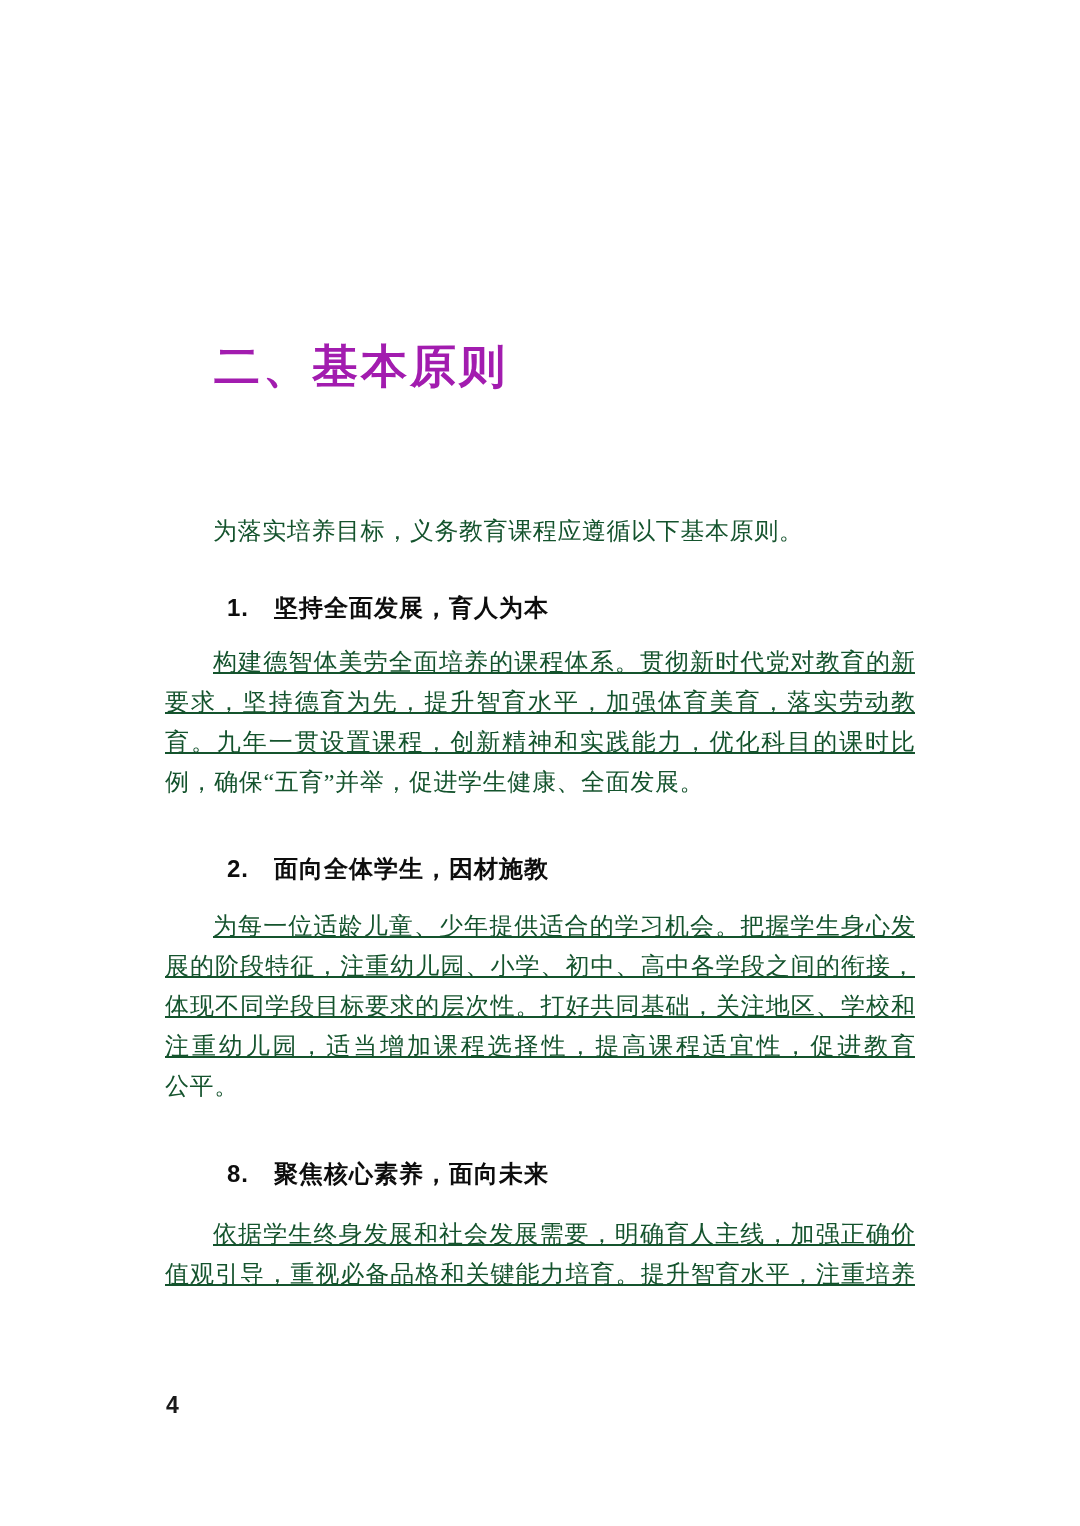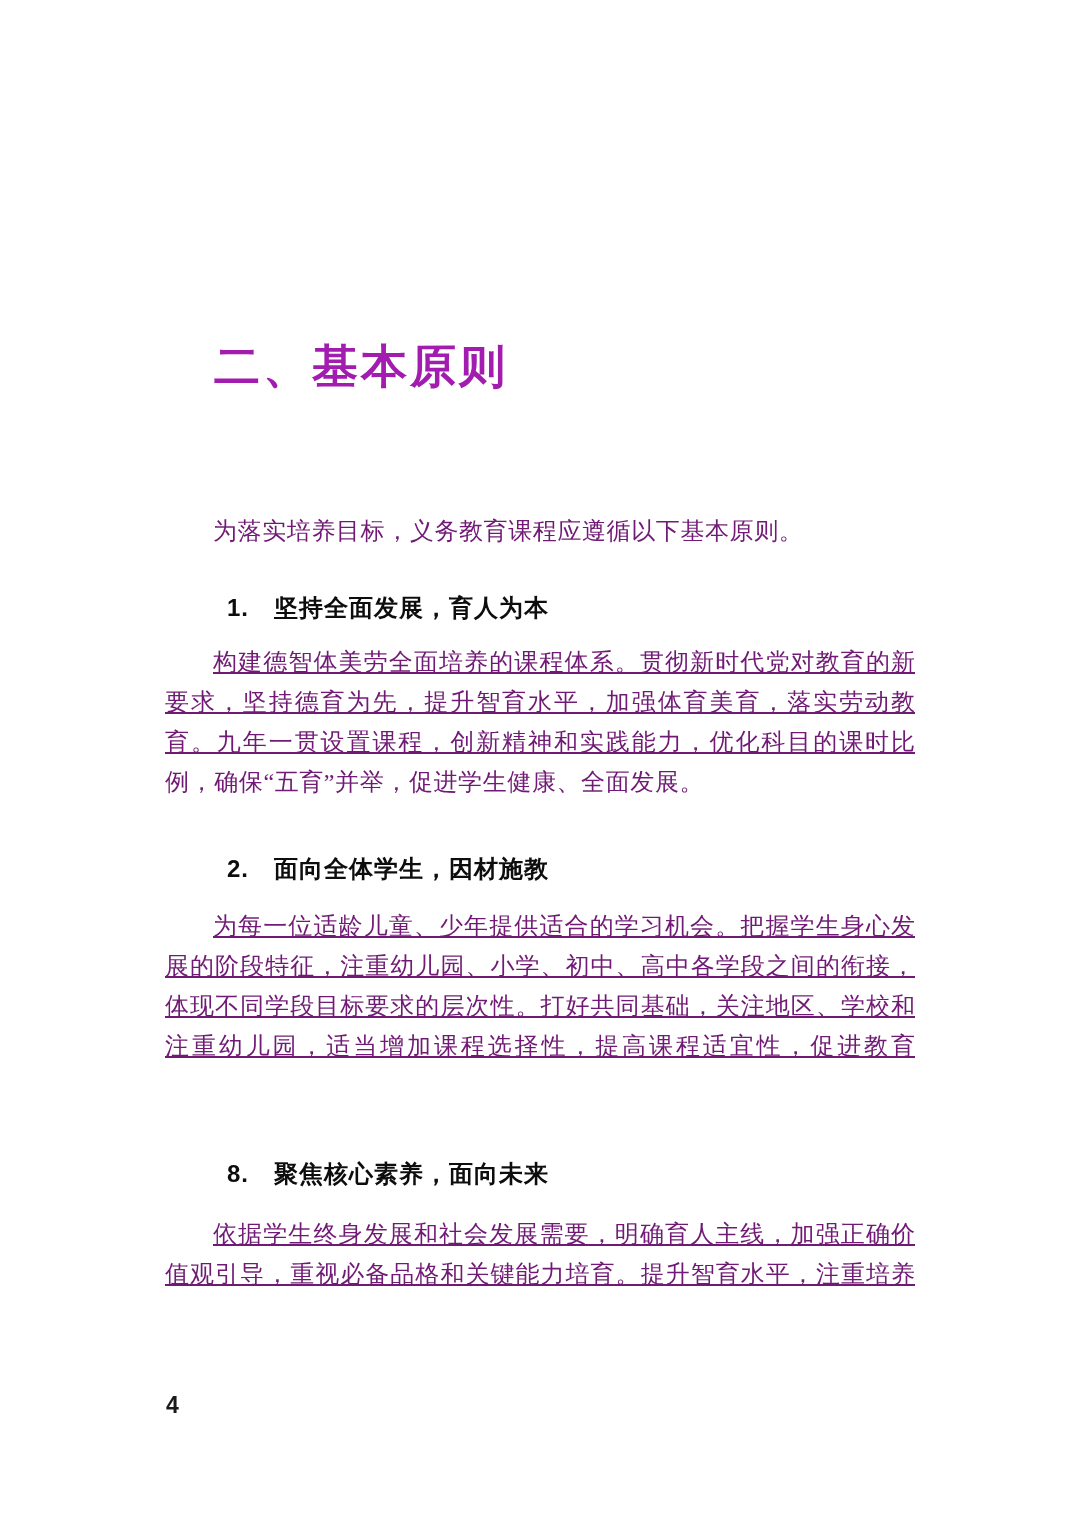--- a/index.html
+++ b/index.html
@@ -23,21 +23,21 @@
     font-weight: 700;
     color: #a21caf;
     letter-spacing: 3px;
     white-space: nowrap;
   }
   .para {
     position: absolute;
     left: 165px;
     width: 750px;
     font-size: 24px;
-    color: #701a75;
+    color: #14532d;
   }
   .line {
     height: 40px;
     line-height: 40px;
     letter-spacing: 0.6px;
     text-align: left;
   }
   .line.indent { padding-left: 48px; }
   .line.fill {
     letter-spacing: 0;
@@ -93,20 +93,21 @@
       <div class="line">例，确保“五育”并举，促进学生健康、全面发展。</div>
     </div>
 
   <h2 class="heading" style="top:835px">2.　面向全体学生，因材施教</h2>
 
   <div class="para" style="top:906px">
       <div class="line indent fill">为每一位适龄儿童、少年提供适合的学习机会。把握学生身心发</div>
       <div class="line fill">展的阶段特征，注重幼儿园、小学、初中、高中各学段之间的衔接，</div>
       <div class="line fill">体现不同学段目标要求的层次性。打好共同基础，关注地区、学校和</div>
       <div class="line fill">注重幼儿园，适当增加课程选择性，提高课程适宜性，促进教育</div>
+      <div class="line">公平。</div>
     </div>
 
   <h2 class="heading" style="top:1140px">8.　聚焦核心素养，面向未来</h2>
 
   <div class="para" style="top:1214px">
       <div class="line indent fill">依据学生终身发展和社会发展需要，明确育人主线，加强正确价</div>
       <div class="line fill">值观引导，重视必备品格和关键能力培育。提升智育水平，注重培养</div>
     </div>
 
   <div class="page-number">4</div>

